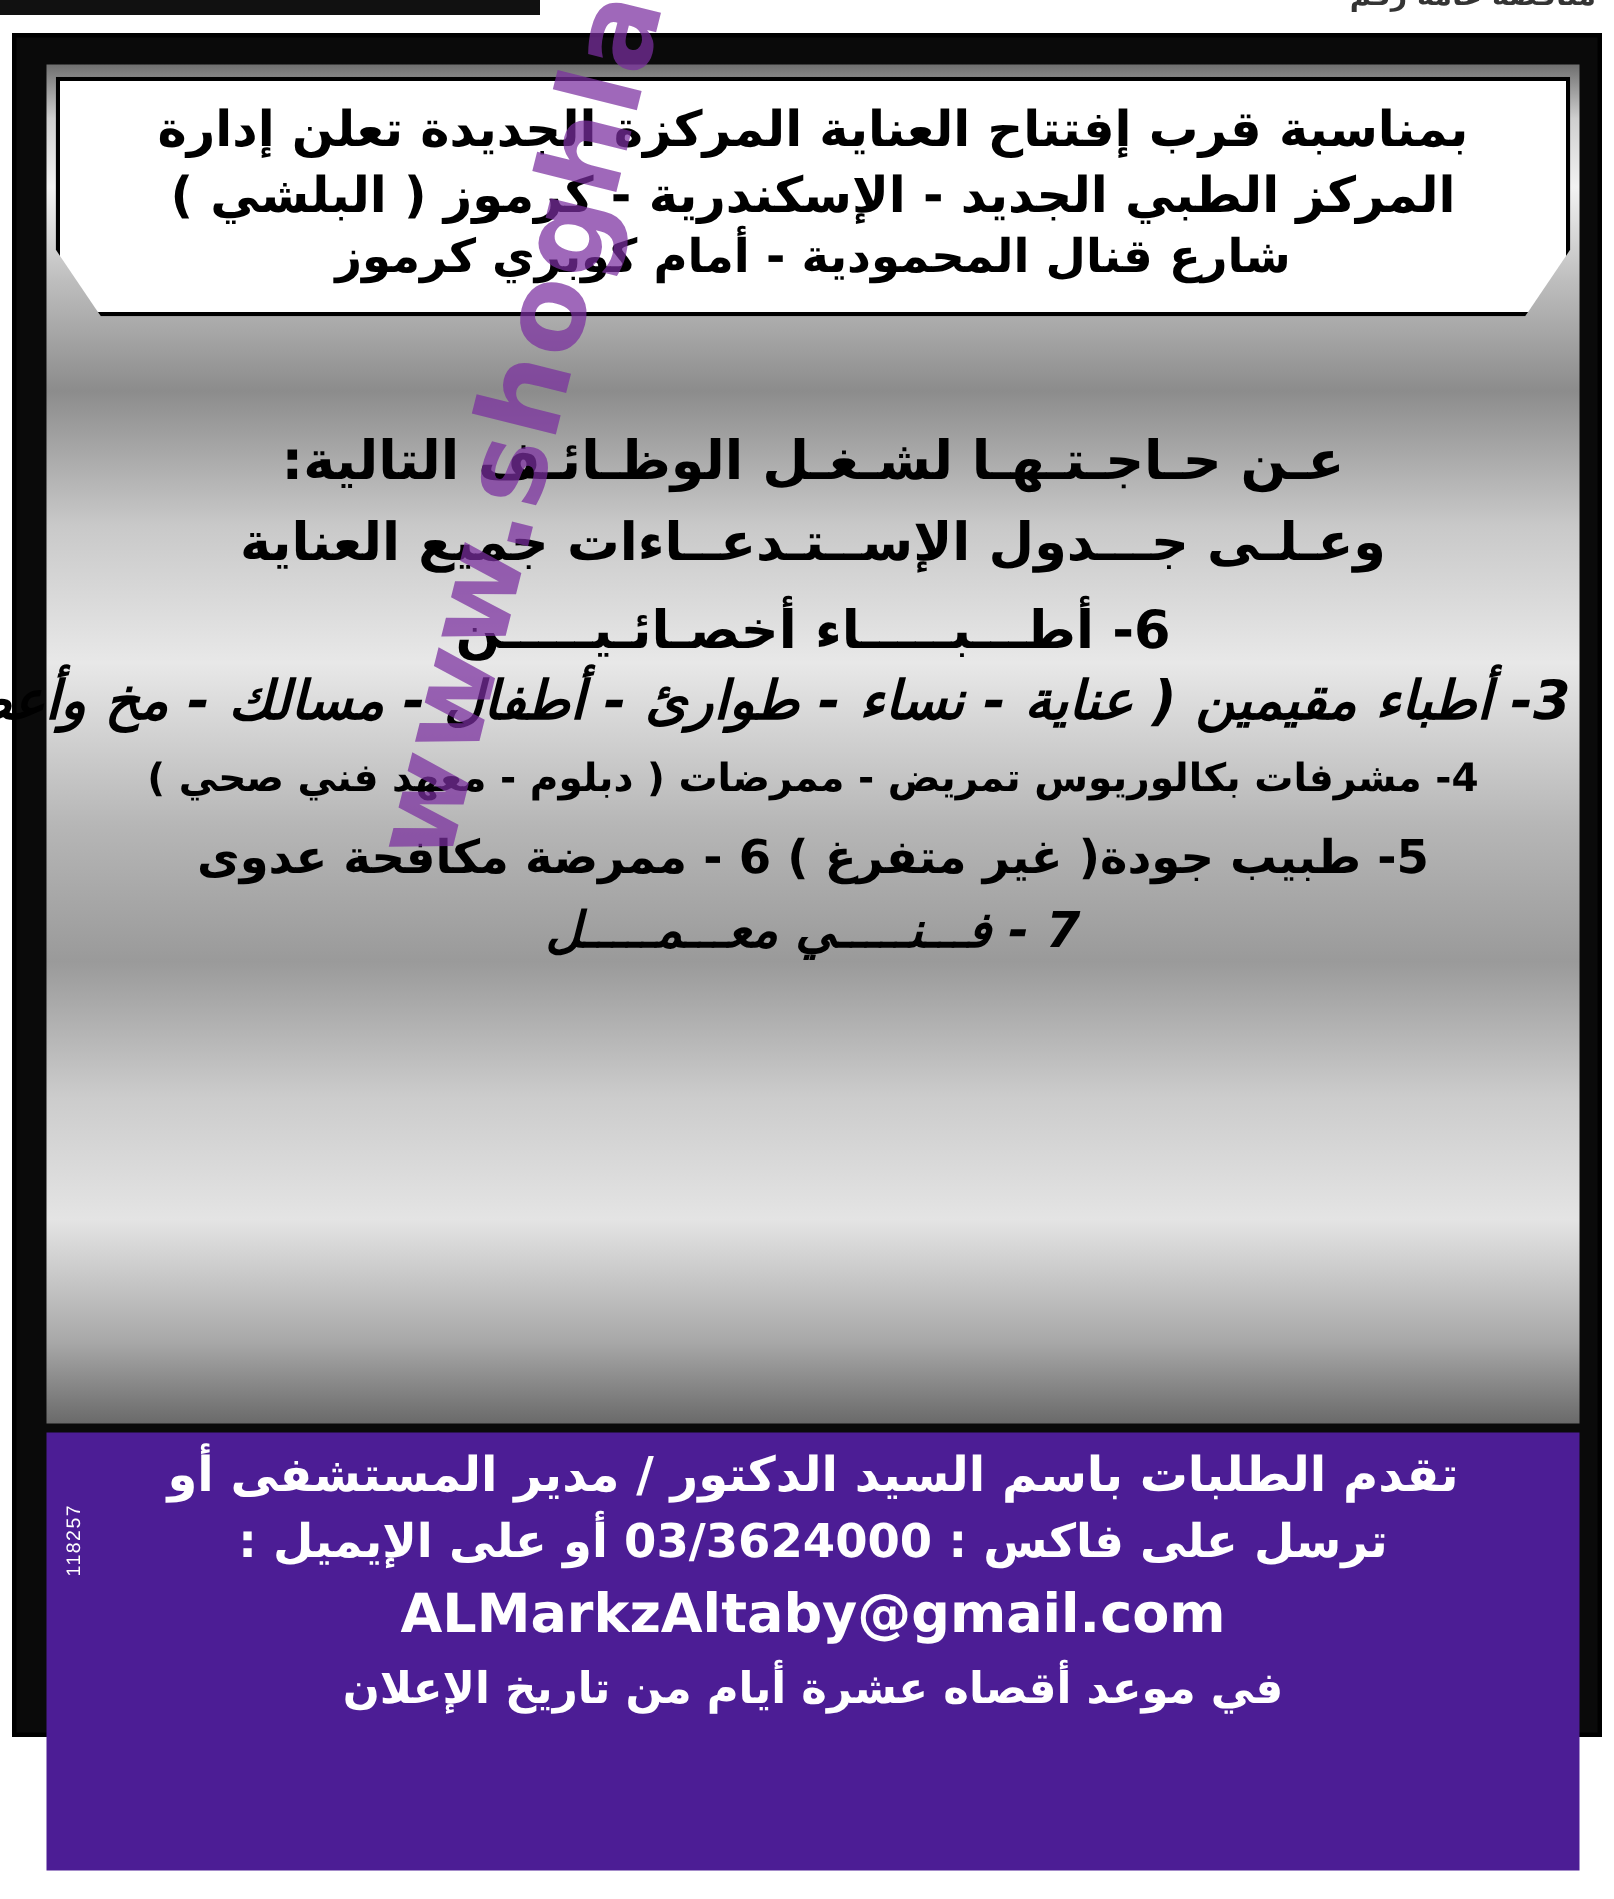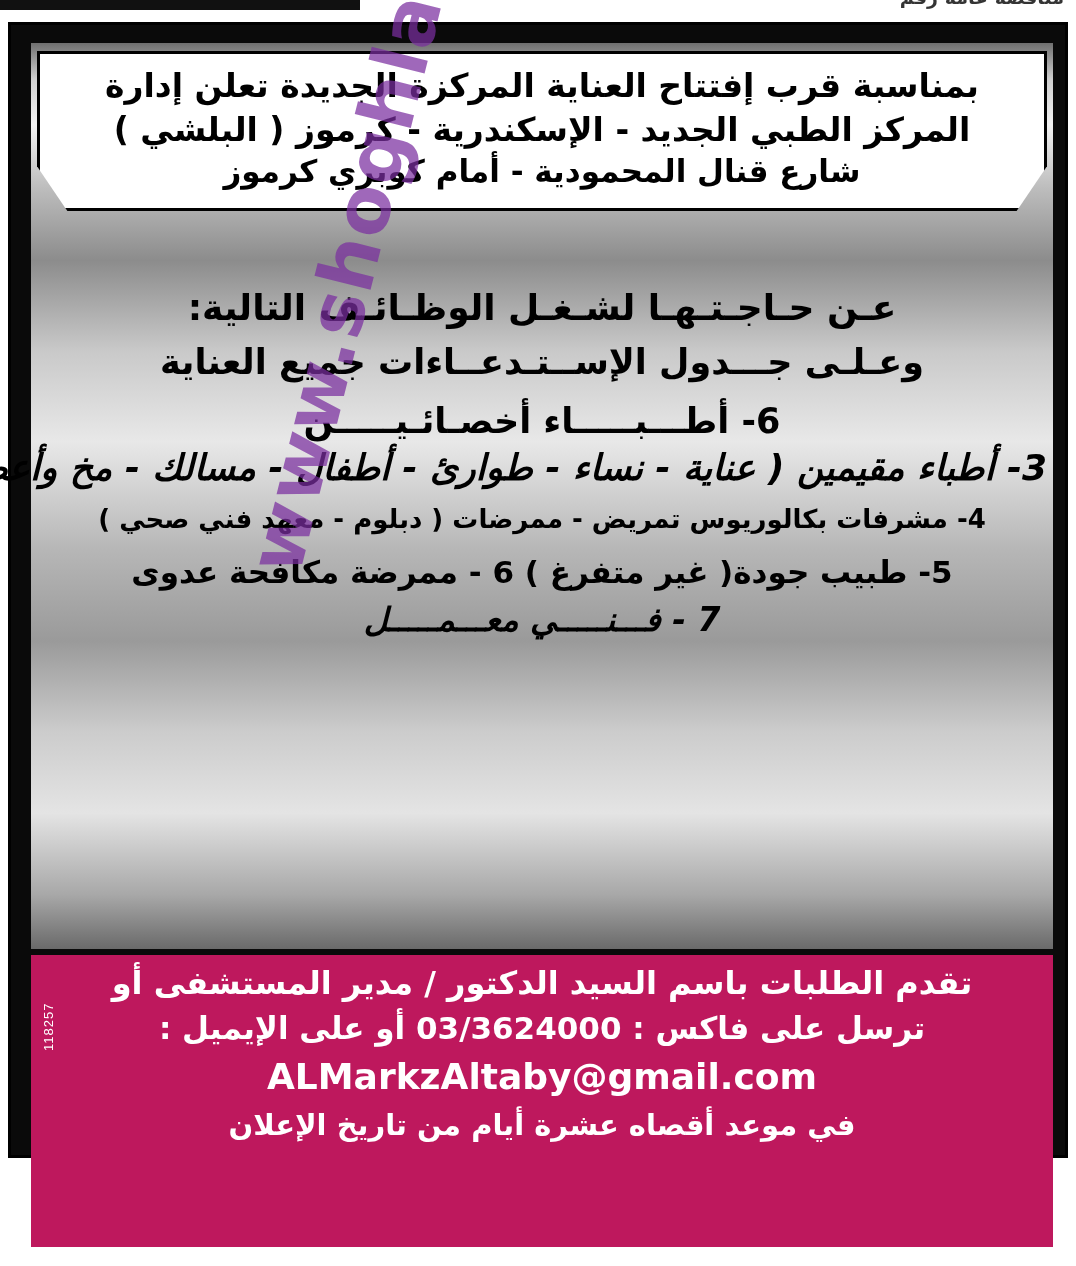--- a/index.html
+++ b/index.html
@@ -140,21 +140,21 @@
   .item-big3  { font-size: 31px; margin: 0 0 10px 0; }
   .item-last  { font-size: 33px; margin: 0; font-style: italic; }
 
   
   .footer {
     position: absolute;
     left: 20px;
     top: 930px;
     width: 1022px;
     height: 292px;
-    background: #be185d;
+    background: #4c1d95;
     color: #fff;
     text-align: center;
     padding-top: 8px;
     box-sizing: border-box;
   }
   .footer .f {
     font-weight: bold;
     line-height: 1.25;
     white-space: nowrap;
   }

